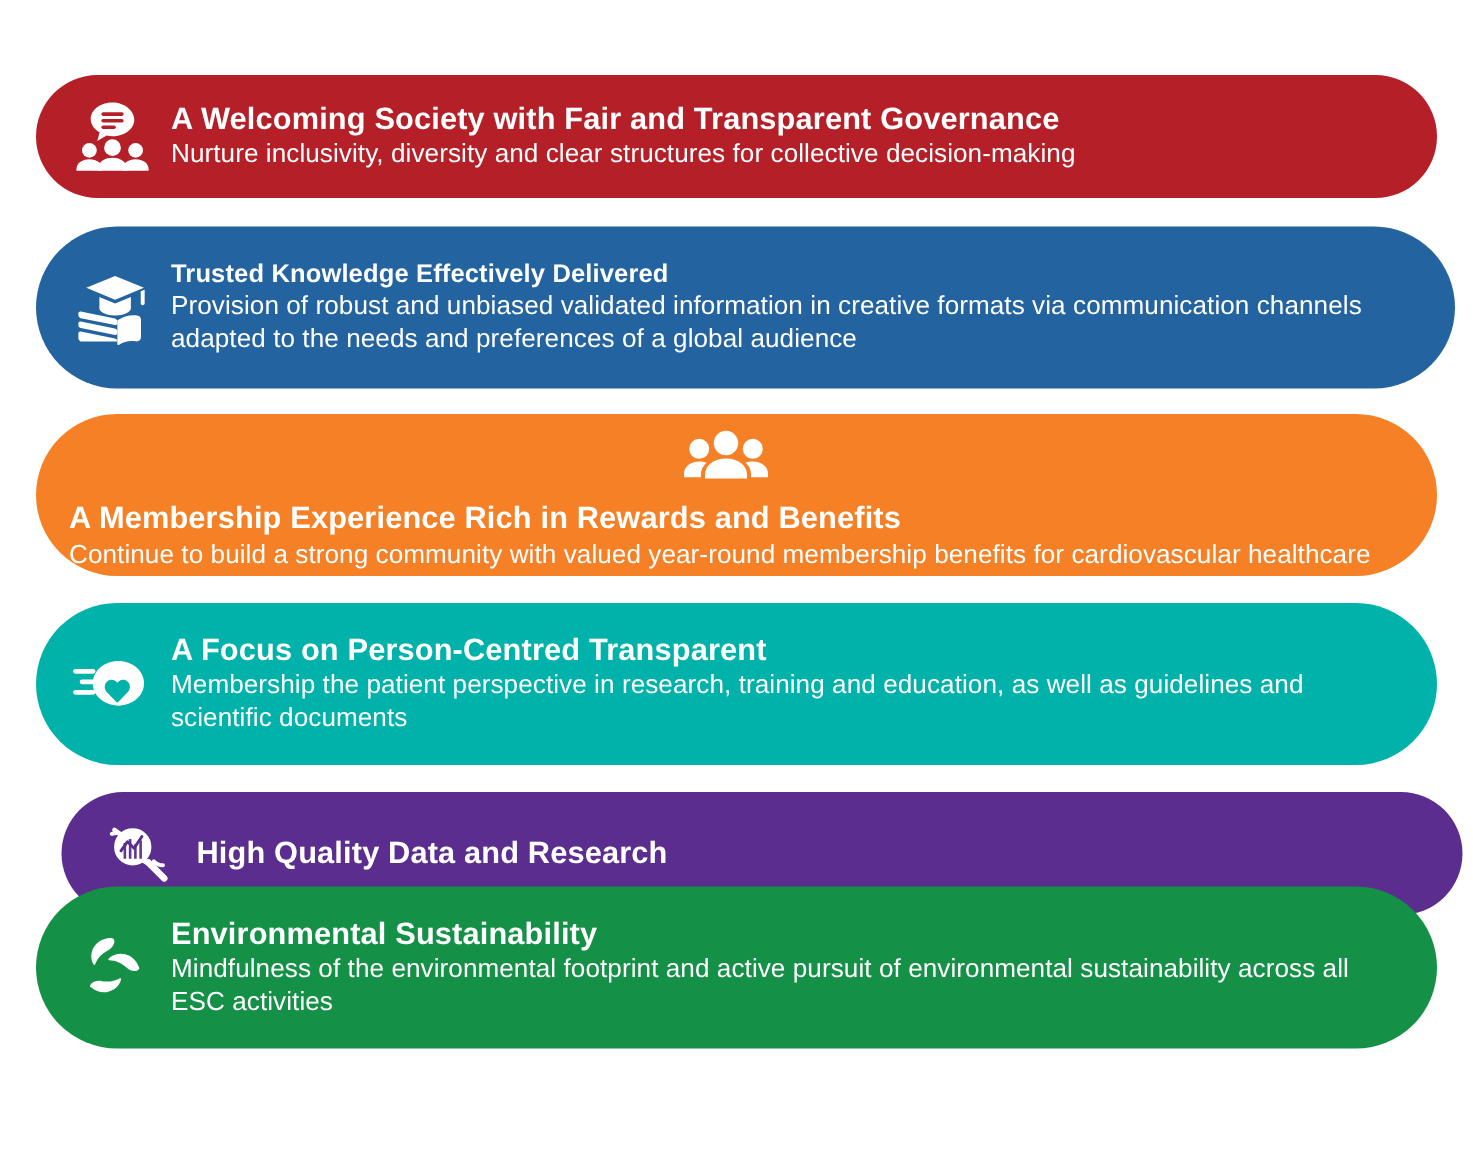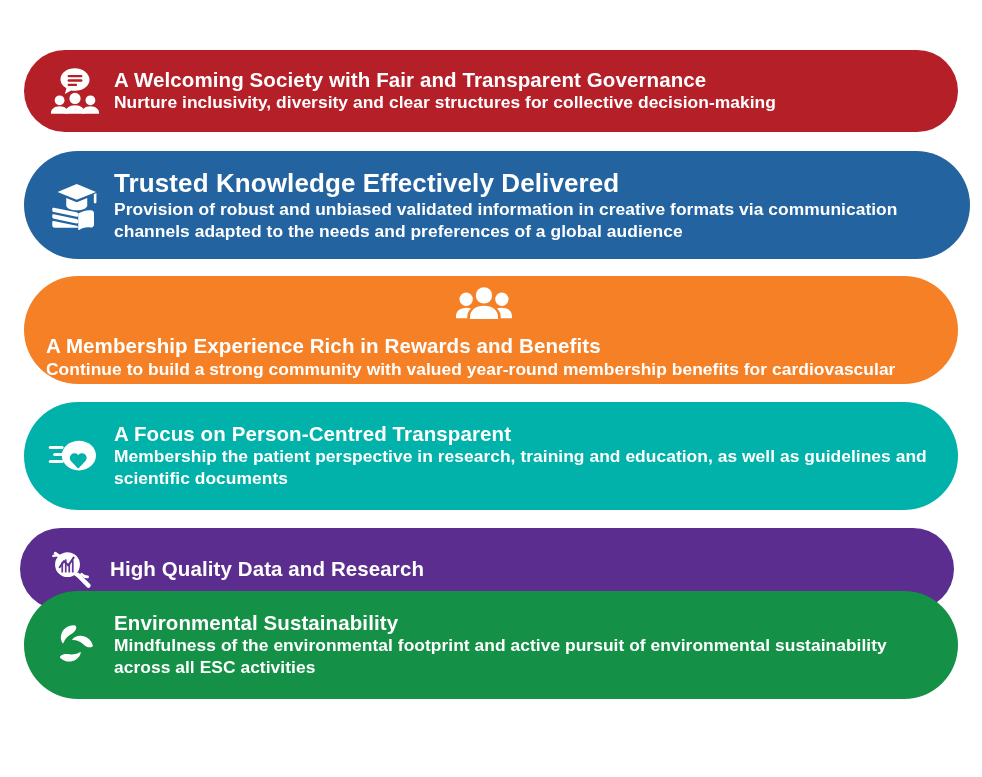--- a/index.html
+++ b/index.html
@@ -68,35 +68,35 @@
     font-size: 20.5px;
     font-weight: bold;
     line-height: 1.16;
     letter-spacing: 0.1px;
     margin: 0 0 1px 0;
     white-space: nowrap;
   }
 
   .bar-desc {
     font-size: 17.4px;
-    font-weight: bold;
+    font-weight: normal;
     line-height: 1.26;
     margin: 0;
     letter-spacing: 0.05px;
   }
 
   
   .bar-0 { left: 24px;  top: 50px;  width: 934px; height: 82px; }
   .bar-1 { left: 24px;  top: 151px; width: 946px; height: 108px; }
   .bar-2 { left: 24px;  top: 276px; width: 934px; height: 108px; }
   .bar-3 { left: 24px;  top: 402px; width: 934px; height: 108px; }
-  .bar-4 { left: 20px;  top: 528px; width: 934px; height: 82px; }
+  .bar-4 { left: 41px;  top: 528px; width: 934px; height: 82px; }
   .bar-5 { left: 24px;  top: 591px; width: 934px; height: 108px; }
 
-  .bar-1 .bar-title { font-size: 26px; }
+  .bar-1 .bar-title { font-size: 17px; }
 </style>
 </head>
 <body>
 
 <div id="infographic" style="background-color: rgb(255, 255, 255);">
   <div id="bars" style="color: rgb(255, 255, 255);">
 
     <div class="bar bar-0" style="background-color: rgb(181, 31, 40);">
       <span class="bar-icon">
         <svg width="56" height="56" viewBox="0 0 64 64" aria-hidden="true">

